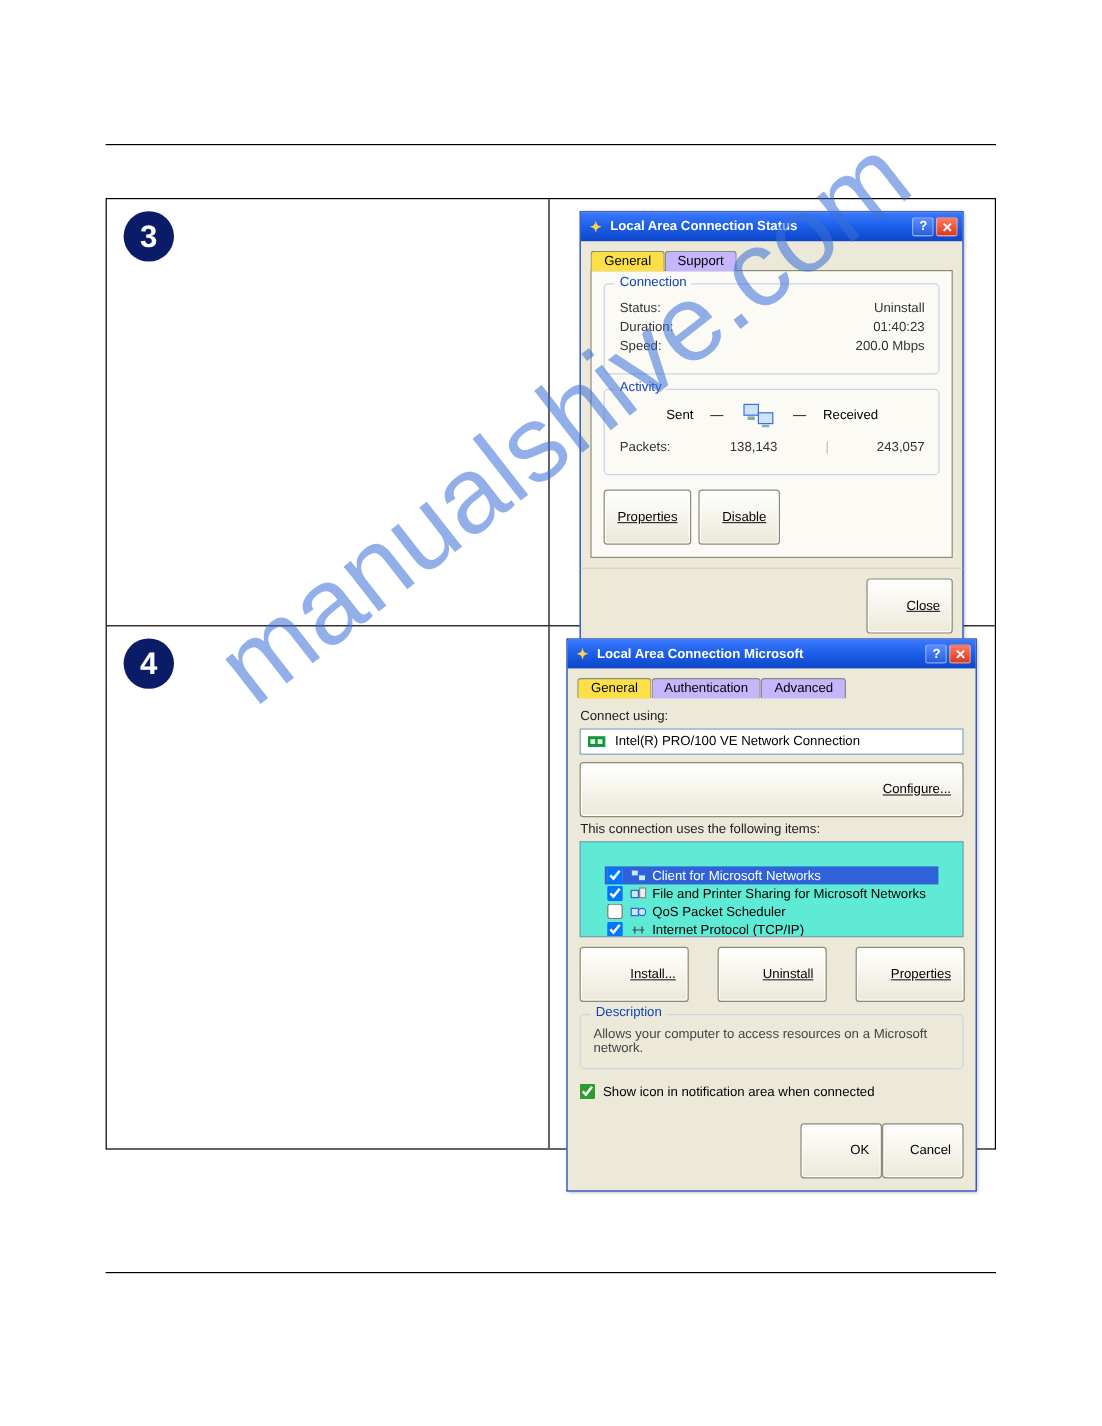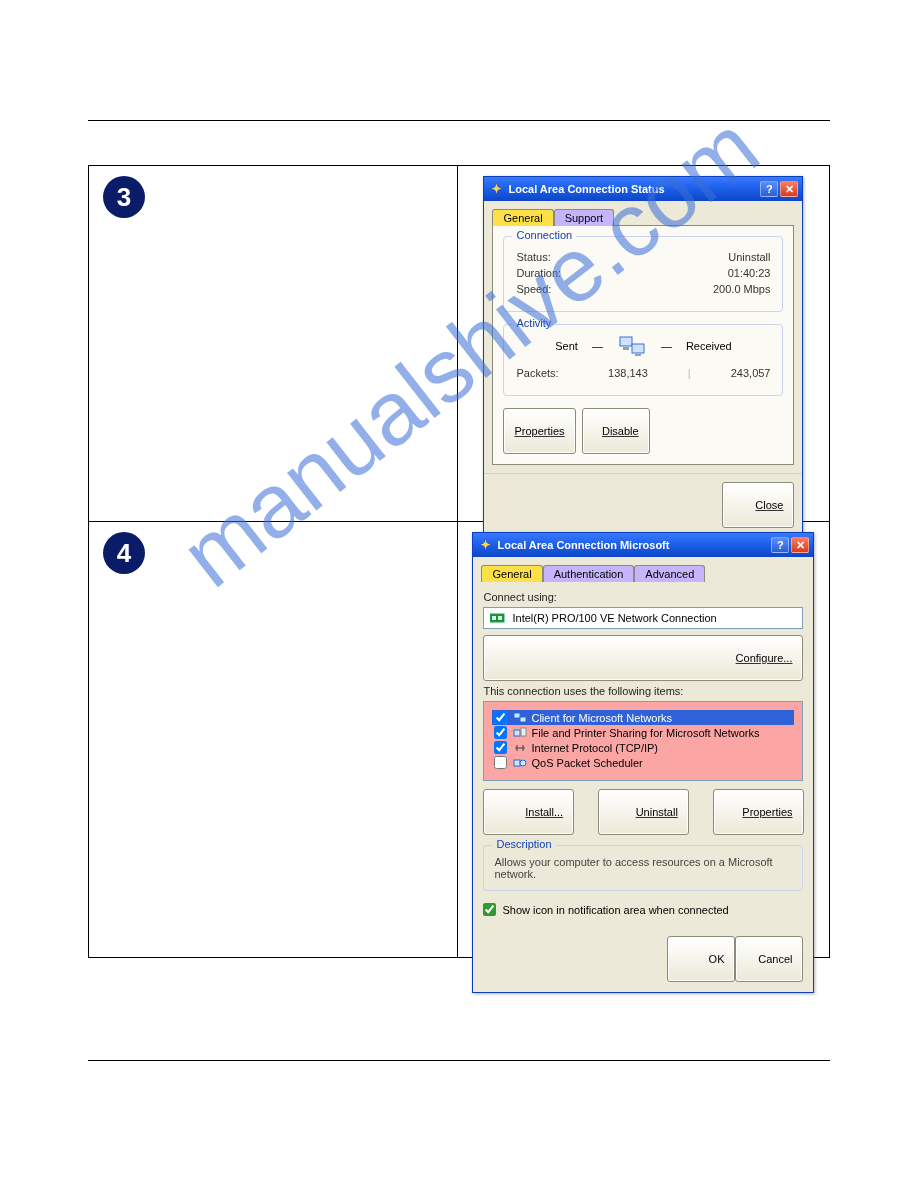--- a/index.html
+++ b/index.html
@@ -110,21 +110,21 @@
   .footer { display: flex; justify-content: flex-end; padding: 8px; border-top: 1px solid #d7d2bf; }
   .footer .btn { min-width: 72px; }
   .inset {
     border: 1px solid #7f9db9; background: #fff; padding: 4px 6px; font-size: 11px;
     display: flex; align-items: center; gap: 6px;
   }
   .nic-icon { width: 16px; height: 12px; display:inline-block; }
   .right { text-align: right; margin-top: 6px; }
   .label11 { font-size: 11px; color: #222; margin: 4px 0; }
   .list {
-    border: 1px solid #7f9db9; background: #fca5a5; padding: 8px; height: 80px; overflow: hidden;
+    border: 1px solid #7f9db9; background: #5eead4; padding: 20px; height: 80px; overflow: hidden;
   }
   .li { display: flex; align-items: center; gap: 4px; padding: 1px 2px; font-size: 11px; }
   .li input { margin: 0 2px 0 0; }
   .li .sv { width: 14px; height: 12px; }
   .li.sel { background: #2f62d8; color: #fff; }
   .btnrow3 { display: flex; gap: 24px; margin-top: 8px; }
   .btnrow3 .btn { flex: 1; min-width: 0; }
   .desc { border: 1px solid #c9d4ea; border-radius: 4px; padding: 10px; margin-top: 10px; position: relative; }
   .desc .legend { position: absolute; top: -8px; left: 8px; background: #ece9d8; padding: 0 4px; color: #1042b8; font-size: 11px; }
   .chk { display: flex; align-items: center; gap: 6px; font-size: 11px; margin-top: 12px; }
@@ -256,34 +256,34 @@
               </div>
               <div class="li">
                 <input type="checkbox" checked="" style="">
                 <svg class="sv" viewBox="0 0 14 12">
                     <rect x="1" y="3" width="6" height="6" fill="#cfe6ff" stroke="#2669d8"></rect>
                     <rect x="8" y="1" width="5" height="8" fill="#eee" stroke="#888"></rect>
                   </svg>
                 <span>File and Printer Sharing for Microsoft Networks</span>
               </div>
               <div class="li">
-                <input type="checkbox" checked="" style="">
-                <svg class="sv" viewBox="0 0 14 12">
-                    <path d="M2 6 h10 M4 3 v6 M10 3 v6" stroke="#444" fill="none"></path>
-                  </svg>
-                <span>Internet Protocol (TCP/IP)</span>
-              </div>
-              <div class="li">
                 <input type="checkbox" style="">
                 <svg class="sv" viewBox="0 0 14 12">
                     <rect x="1" y="3" width="6" height="6" fill="#cfe6ff" stroke="#2669d8"></rect>
                     <circle cx="10" cy="6" r="3" fill="#cfe6ff" stroke="#2669d8"></circle>
                   </svg>
                 <span>QoS Packet Scheduler</span>
               </div>
+              <div class="li">
+                <input type="checkbox" checked="" style="">
+                <svg class="sv" viewBox="0 0 14 12">
+                    <path d="M2 6 h10 M4 3 v6 M10 3 v6" stroke="#444" fill="none"></path>
+                  </svg>
+                <span>Internet Protocol (TCP/IP)</span>
+              </div>
             </div>
             <div class="btnrow3">
               <div class="btn"><span class="btn-un">Install...</span></div>
               <div class="btn"><span class="btn-un">Uninstall</span></div>
               <div class="btn"><span class="btn-un">Properties</span></div>
             </div>
             <div class="desc">
               <span class="legend">Description</span>
               <div style="font-size:11px;color:#444;">Allows your computer to access resources on a Microsoft network.</div>
             </div>

